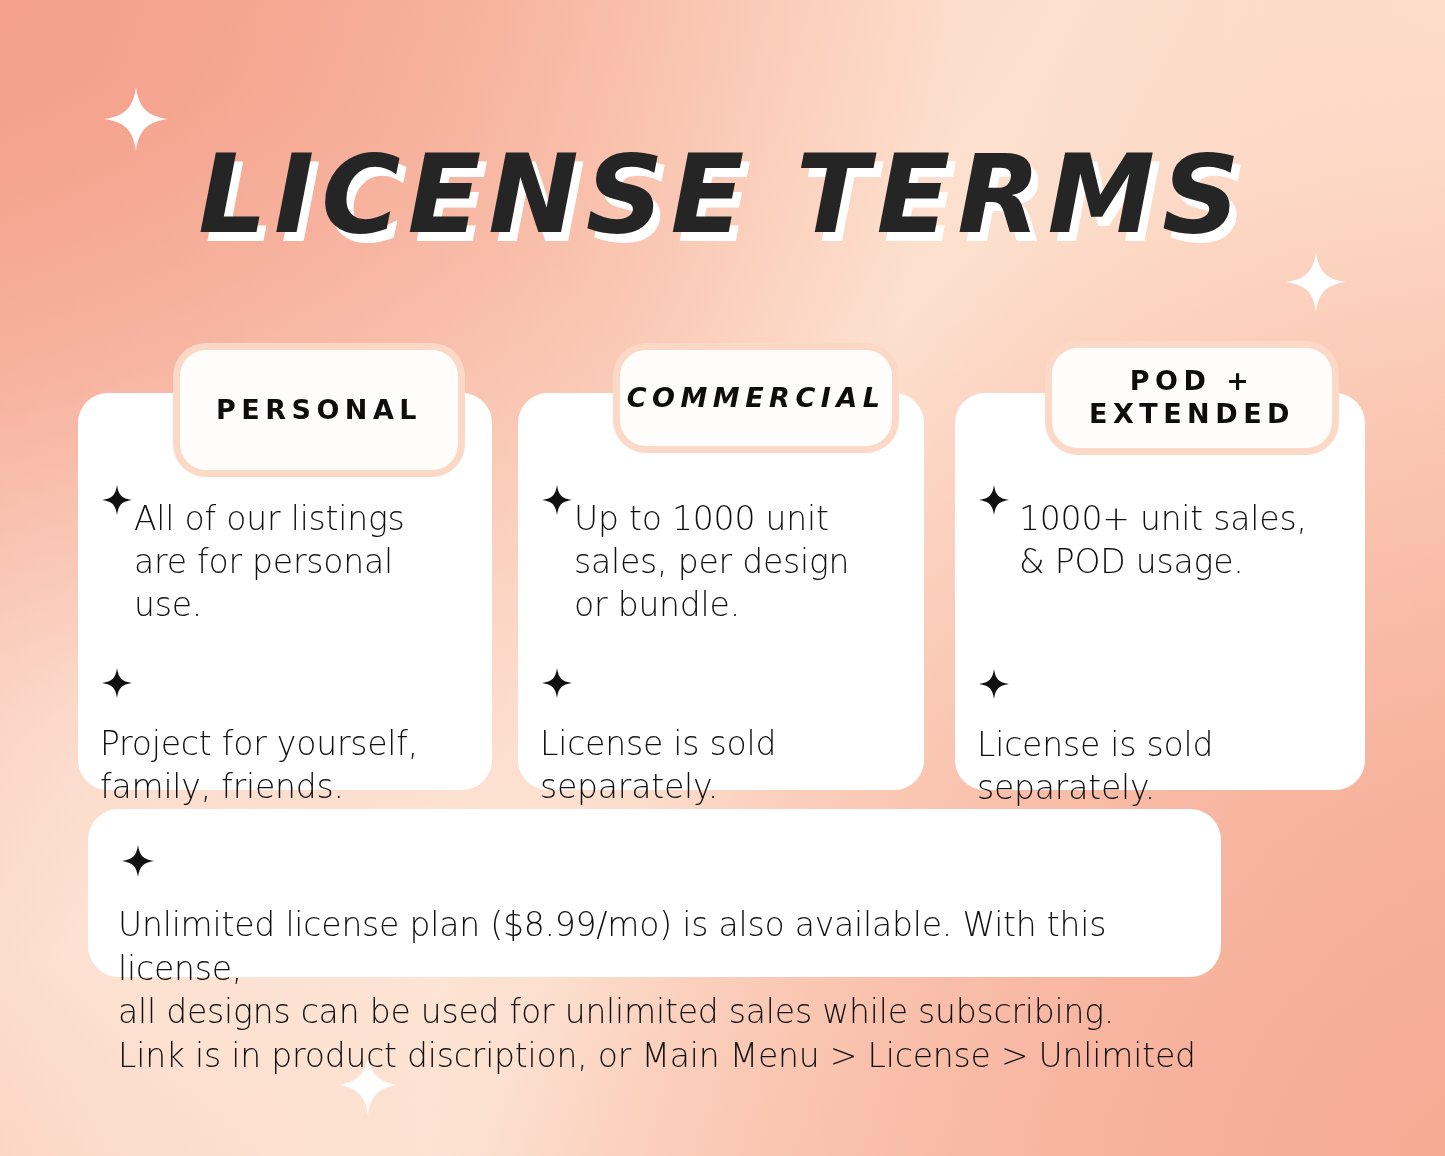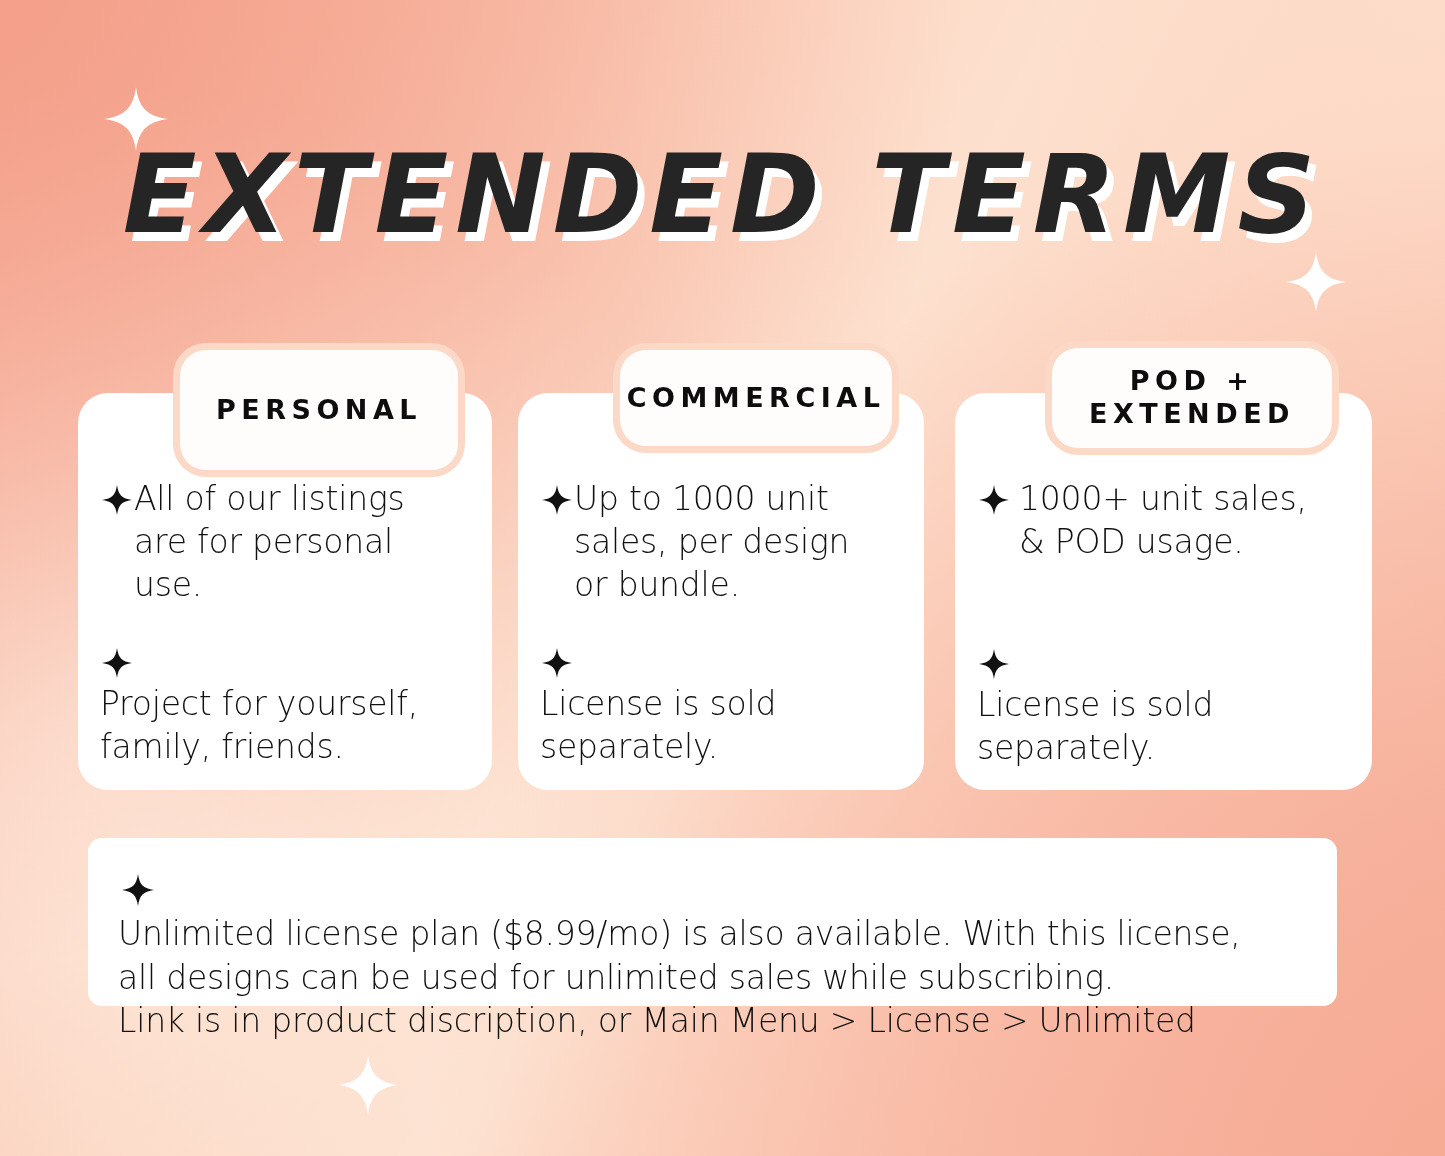--- a/index.html
+++ b/index.html
@@ -38,38 +38,38 @@
   }
 
   
   .card{
     position:absolute;
     background:#ffffff;
     border-radius:30px;
   }
   #card0{left:78px;  top:393px; width:414px; height:397px;}
   #card1{left:518px; top:393px; width:406px; height:397px;}
-  #card2{left:955px; top:393px; width:410px; height:397px;padding-left:7px;}
+  #card2{left:955px; top:393px; width:410px; height:397px;}
 
   .card-head{
     position:absolute;
     background:#fffdfc;
     border-radius:26px;
     display:flex;align-items:center;justify-content:center;
     text-align:center;
     color:#0d0d0d;
     font-weight:700;
     font-size:27px;
     letter-spacing:5.5px;
     line-height:1.22;
     box-shadow:0 0 0 7px #fbd9c6;
     z-index:3;
   }
   #head0{left:180px; top:350px; width:278px; height:120px;}
-  #head1{left:620px; top:350px; width:272px; height:96px;}
+  #head1{left:620px; top:350px; width:272px; height:96px;font-style:italic;}
   #head2{left:1052px;top:348px; width:280px; height:100px;}
 
   
   .bullets{
     position:absolute;left:0;right:0;top:85px;
     padding:0 28px 0 22px;
     box-sizing:border-box;
   }
   .bullet{
     display:flex;
@@ -84,31 +84,32 @@
     margin-top:2px;
   }
   .b-text{
     font-family:"DejaVu Sans", sans-serif;
     font-size:33px;
     font-weight:300;
     color:#111111;
     line-height:1.30;
     white-space:pre-line;
     letter-spacing:-0.2px;
+    margin-top:20px;
   }
   #card0 .b-text{font-size:33px;}
   #card1 .b-text{font-size:33px;}
   #card2 .b-text{font-size:33px;}
   #card2 .bullet:first-child{margin-bottom:78px;}
   #card2 .b-star{margin-right:8px;}
 
   
   #banner{
-    position:absolute;left:88px;top:838px;width:1249px;height:168px;
-    background:#ffffff;border-radius:14px;
+    position:absolute;left:88px;top:809px;width:1133px;height:168px;
+    background:#ffffff;border-radius:31px;
   }
   #banner .bullet{
     position:absolute;left:30px;right:24px;top:27px;margin:0;
   }
   #banner .b-star{width:40px;height:44px;margin-top:3px;}
   #banner .b-text{
     font-size:33px;line-height:1.32;
   }
 </style>
 </head>
@@ -125,21 +126,21 @@
     <svg width="60" height="60" viewBox="0 0 100 100" aria-hidden="true">
       <path d="M50 0 C54 32 68 46 100 50 C68 54 54 68 50 100 C46 68 32 54 0 50 C32 46 46 32 50 0 Z" fill="#ffffff"></path>
     </svg>
   </div>
   <div class="sparkle" style="left:338px;top:1055px;">
     <svg width="60" height="60" viewBox="0 0 100 100" aria-hidden="true">
       <path d="M50 0 C54 32 68 46 100 50 C68 54 54 68 50 100 C46 68 32 54 0 50 C32 46 46 32 50 0 Z" fill="#ffffff"></path>
     </svg>
   </div>
 
-  <div id="title">EXTENDED TERMS</div>
+  <div id="title">LICENSE TERMS</div>
 
   <div class="card" id="card0">
     <div class="bullets">
       <div class="bullet">
         <span class="b-star">
           <svg width="30" height="30" viewBox="0 0 100 100" aria-hidden="true">
             <path d="M50 0 C55 34 66 45 100 50 C66 55 55 66 50 100 C45 66 34 55 0 50 C34 45 45 34 50 0 Z" fill="#111111"></path>
           </svg>
         </span>
         <span class="b-text">All of our listings

